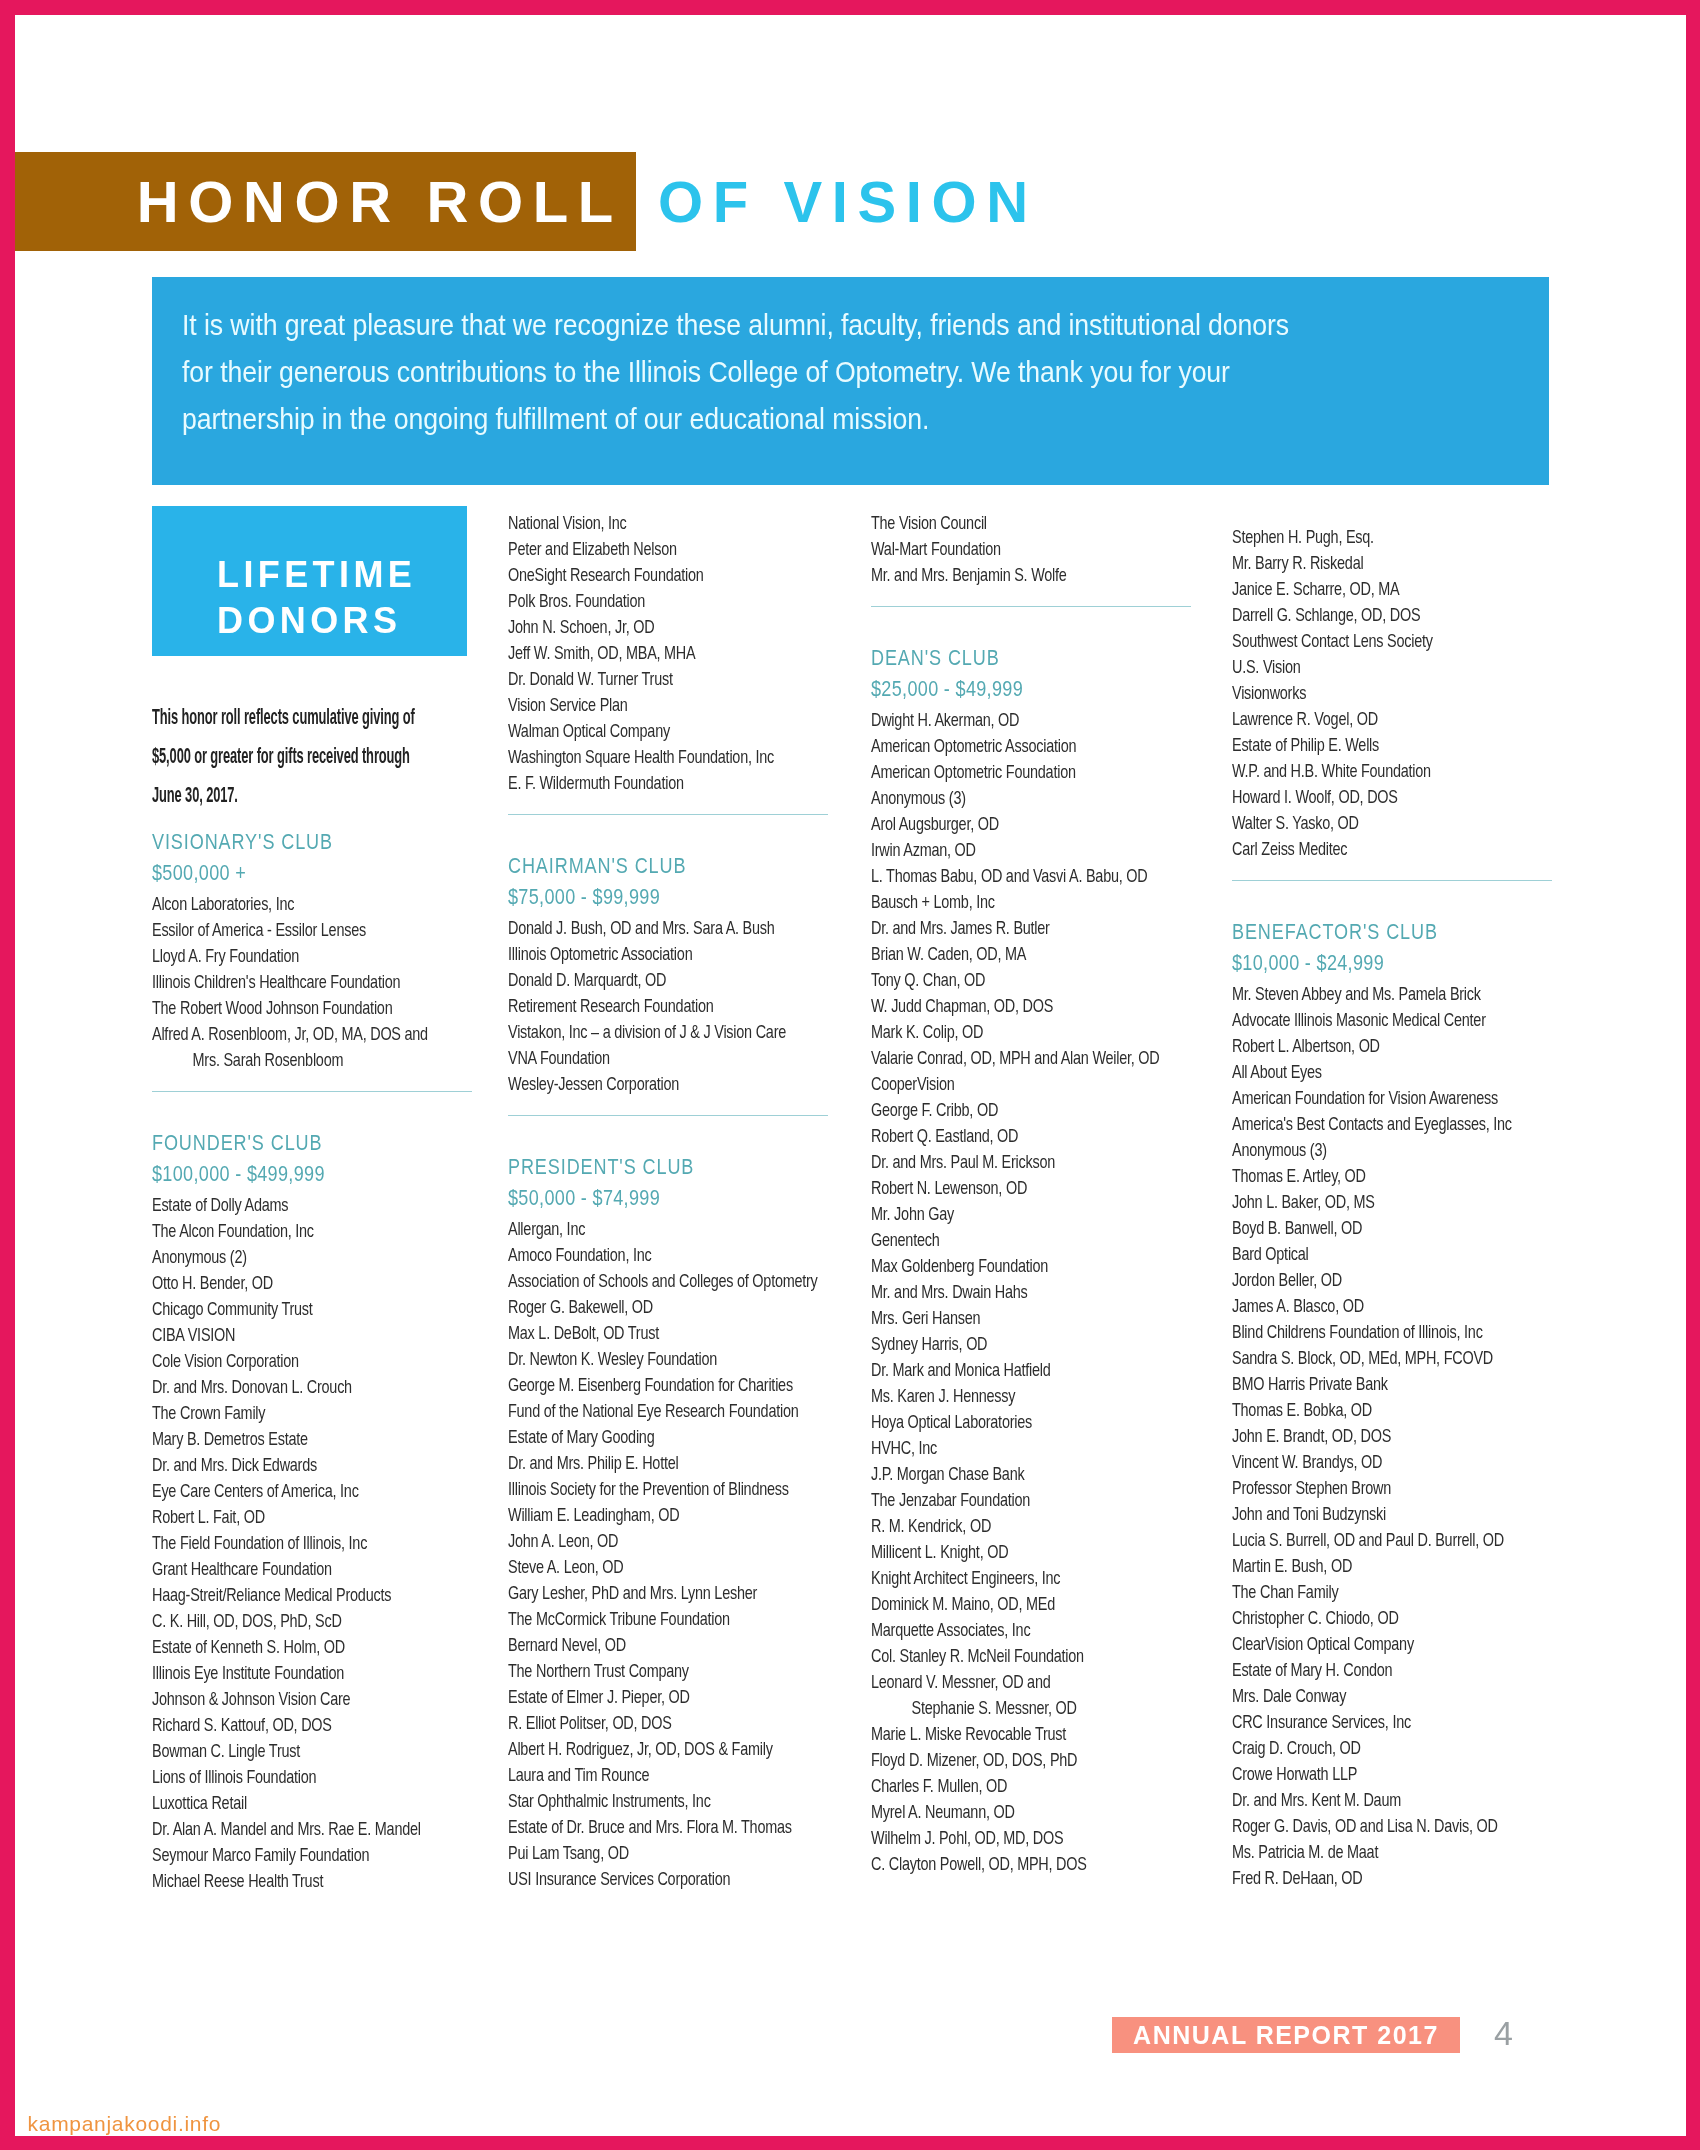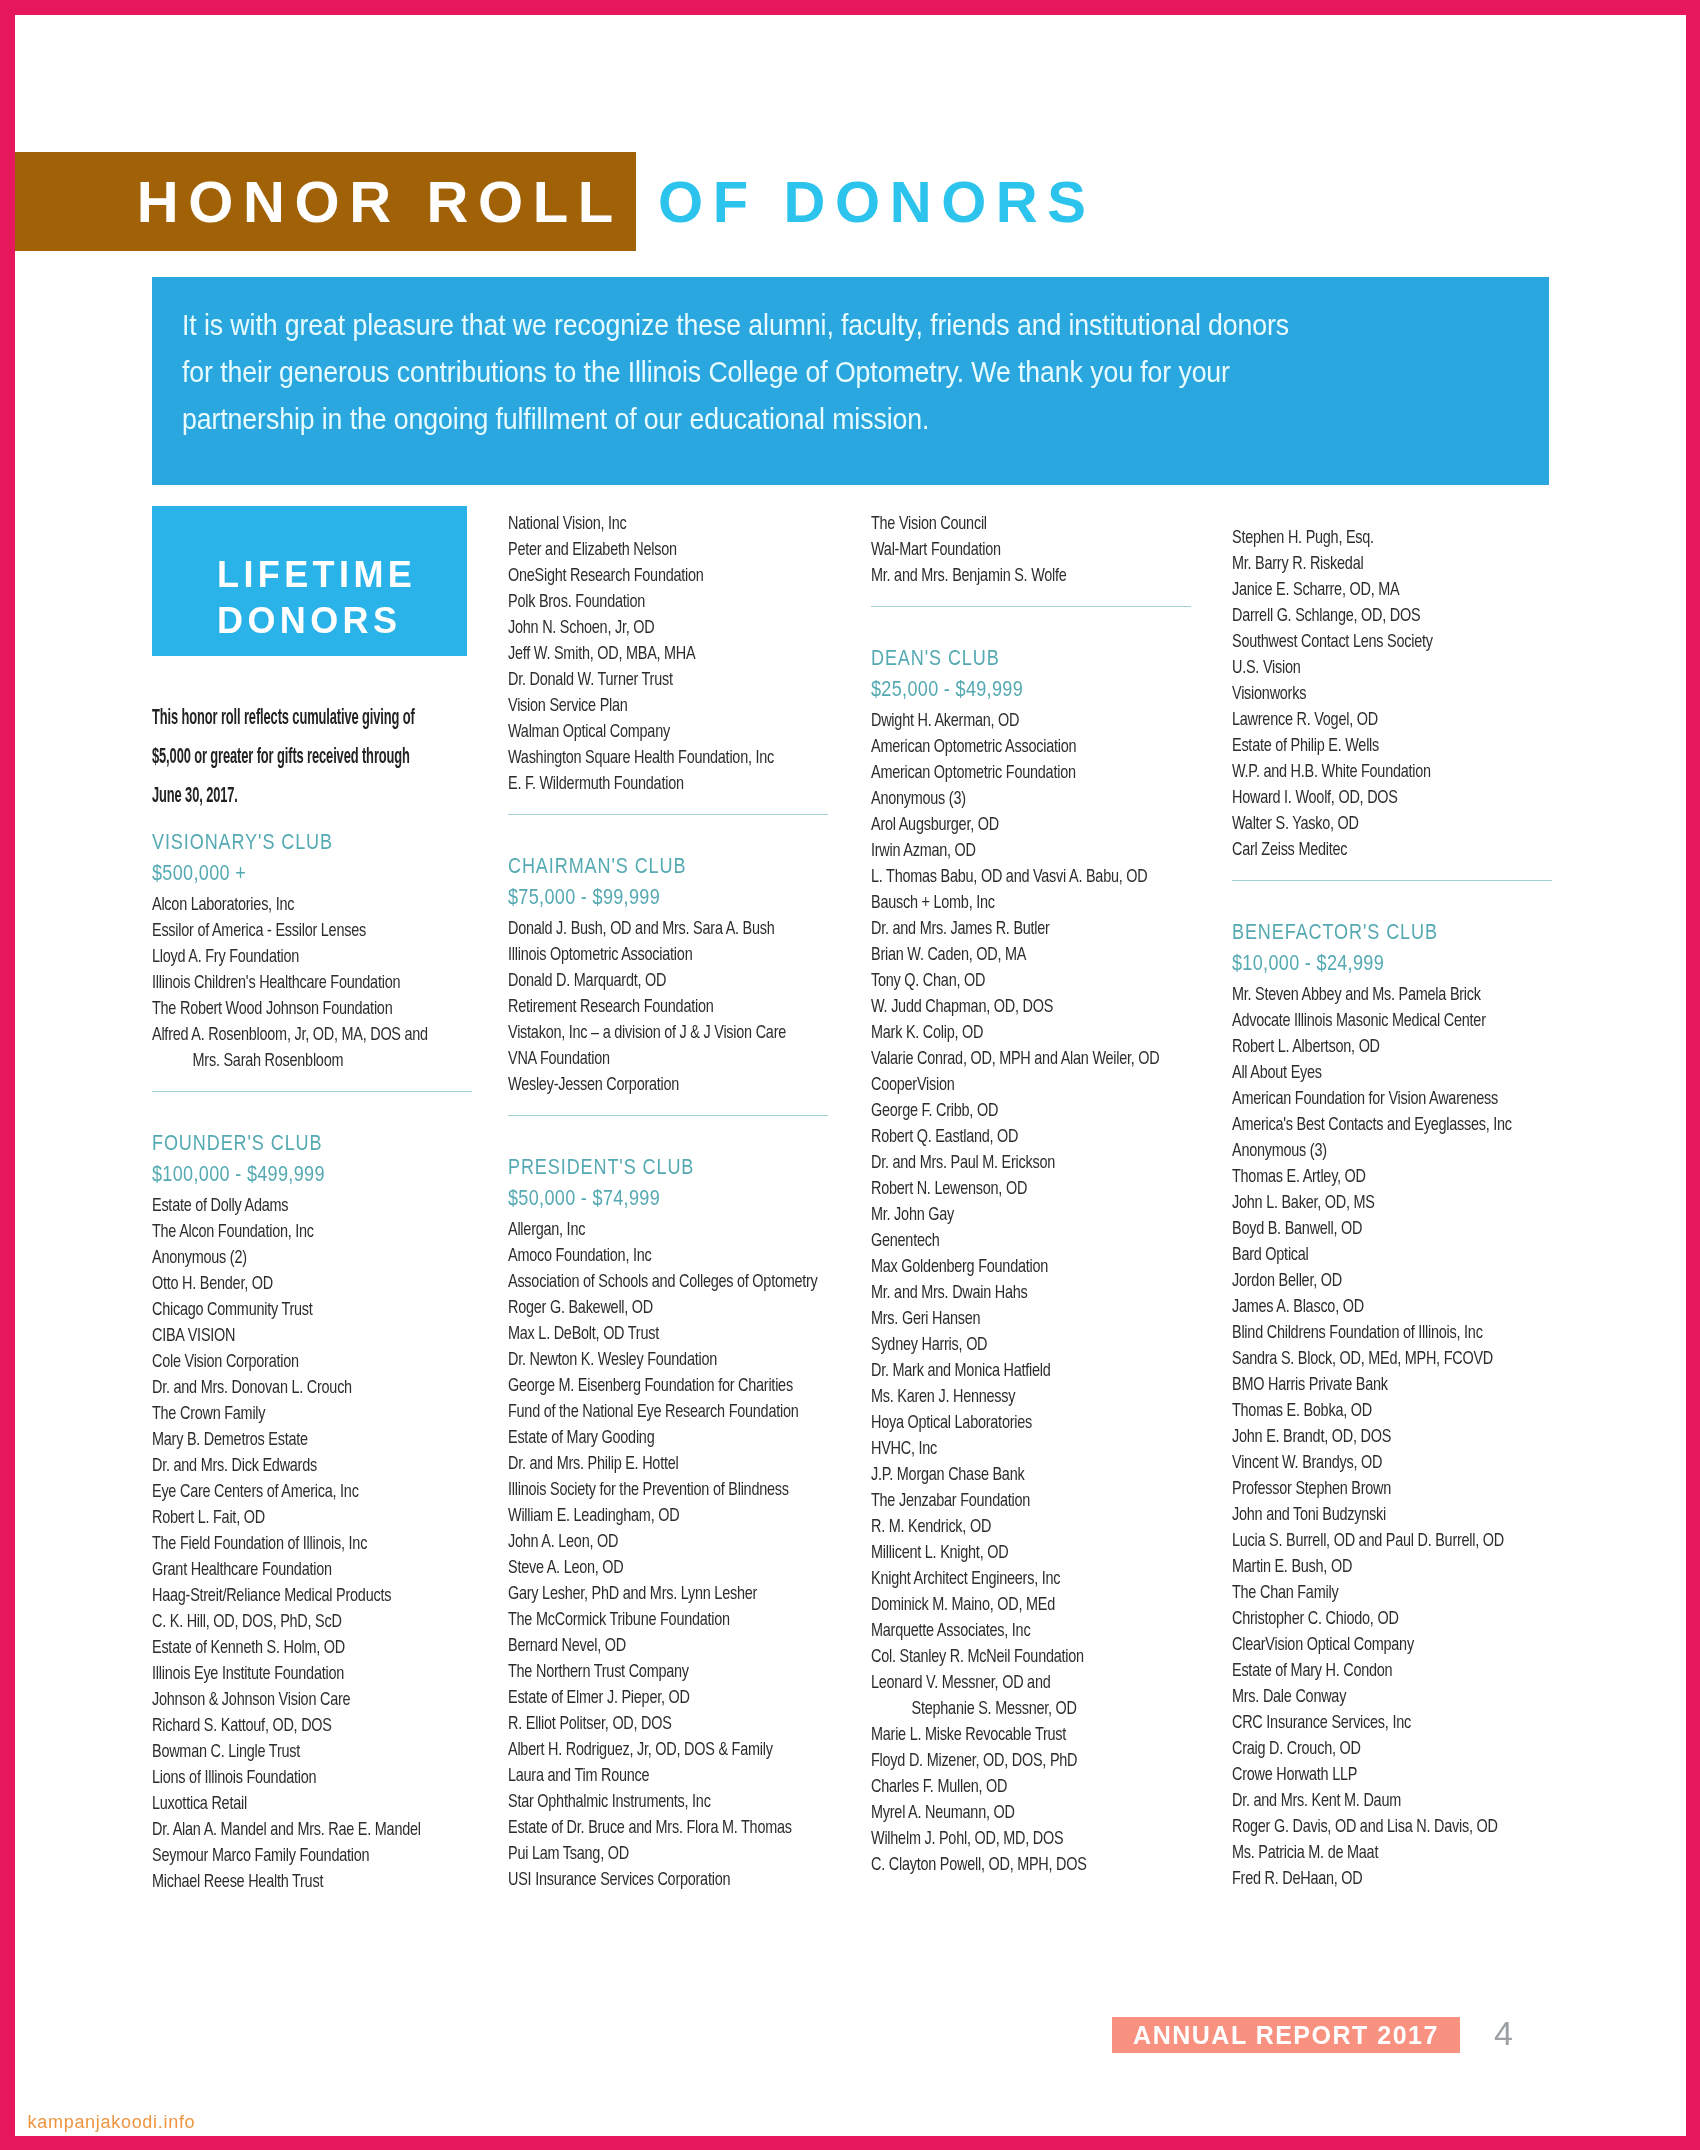--- a/index.html
+++ b/index.html
@@ -90,34 +90,34 @@
   }
   .footer-label{
     color:#ffffff;font-weight:bold;font-size:25px;letter-spacing:1.5px;white-space:nowrap;text-align:center;
   }
   .page-number{
     position:absolute;left:1479px;top:1999px;
     color:#9aa0a3;font-size:34px;line-height:39px;
   }
   .watermark{
     position:absolute;left:12.6px;top:2097px;
-    color:#ef9440;font-size:18px;letter-spacing:0.7px;
+    color:#ef9440;font-size:21px;letter-spacing:0.7px;
   }
 </style>
 </head>
 <body>
 
 <div class="page">
   <div class="inner">
 
     <div class="header-row">
       <div class="honor-block">
         <span class="title-big">HONOR ROLL</span>
       </div>
-      <span class="title-big of-donors">OF DONORS</span>
+      <span class="title-big of-donors">OF VISION</span>
     </div>
 
     <div class="intro-box">
       <div class="intro-line">It is with great pleasure that we recognize these alumni, faculty, friends and institutional donors</div>
       <div class="intro-line">for their generous contributions to the Illinois College of Optometry. We thank you for your</div>
       <div class="intro-line">partnership in the ongoing fulfillment of our educational mission.</div>
     </div>
 
     <div class="lifetime-box">
       <div class="lifetime-line">LIFETIME</div>

